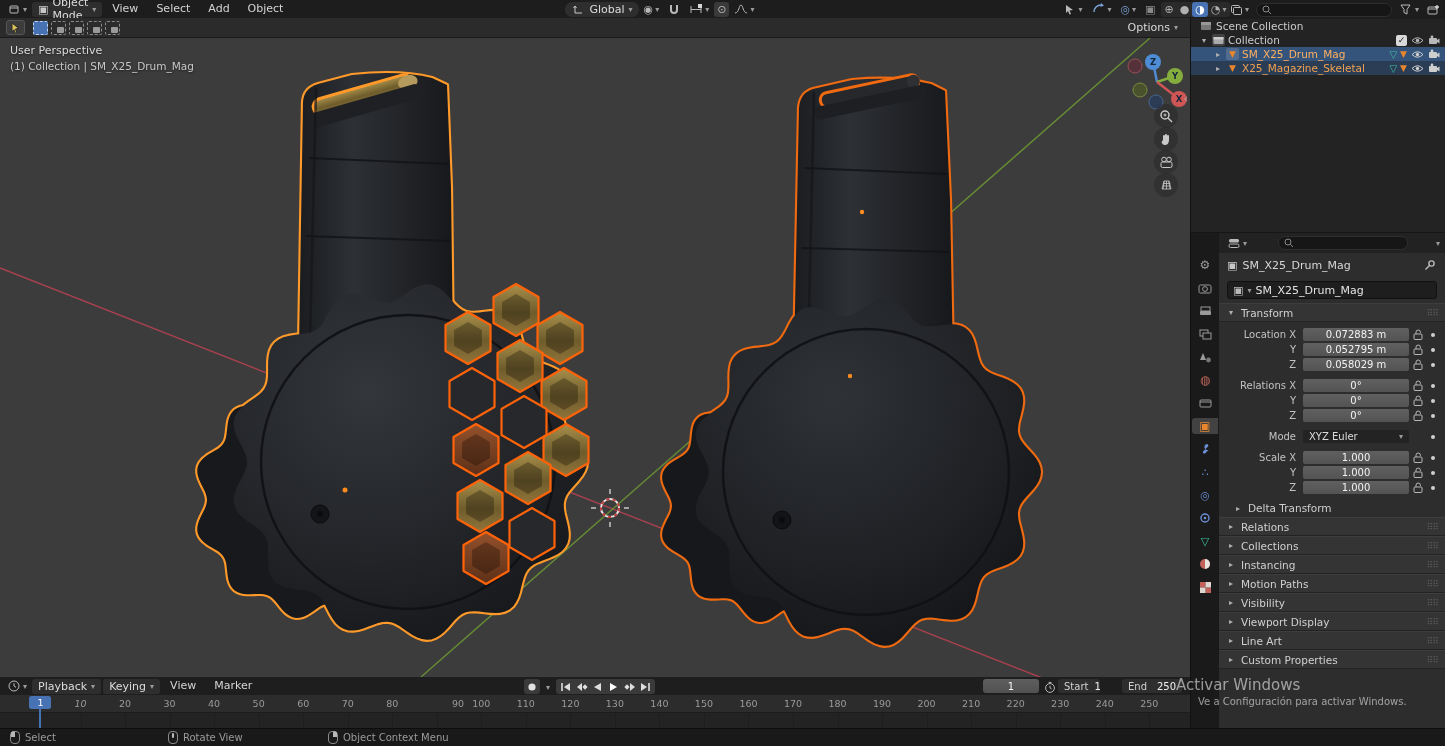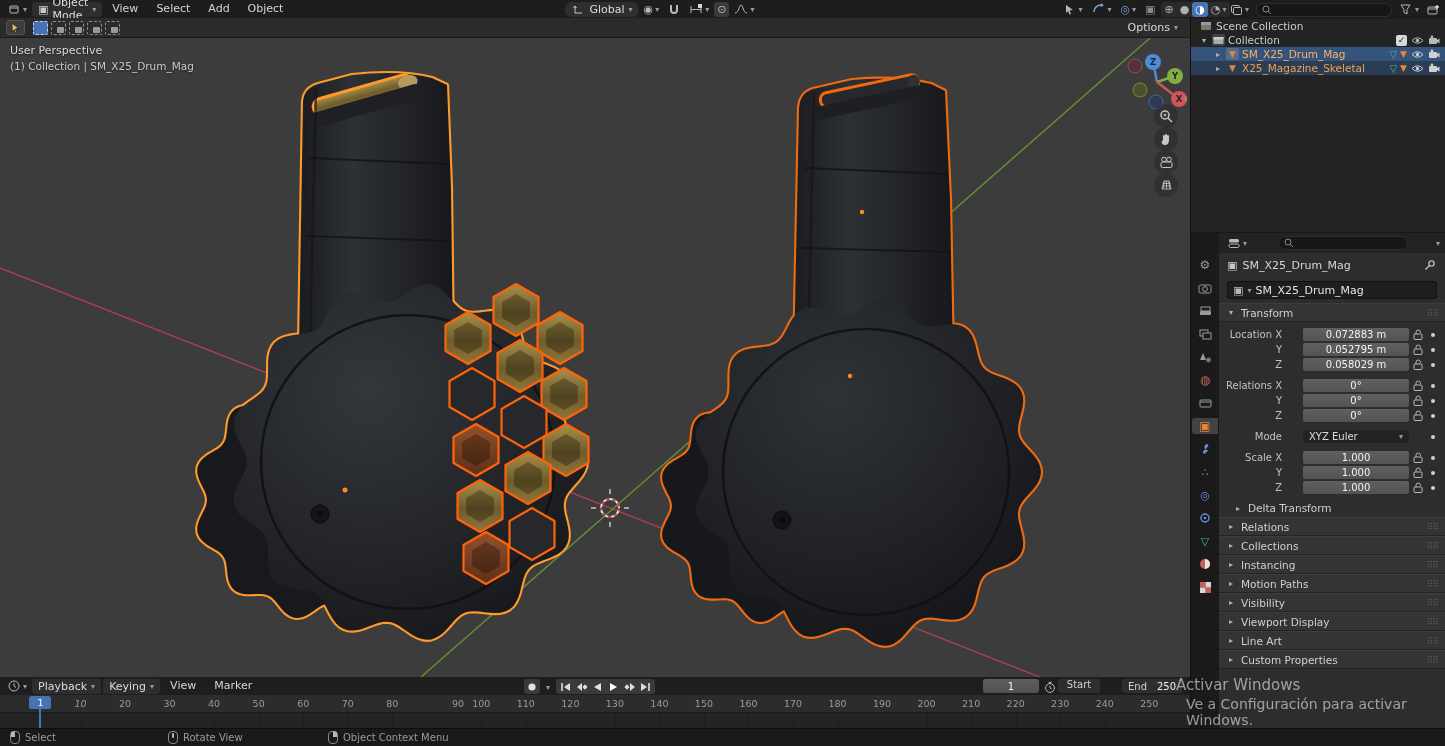--- a/index.html
+++ b/index.html
@@ -50,21 +50,21 @@
   .ptab{width:26px;height:16px;display:flex;align-items:center;justify-content:center;color:#9a9a9a;}
   .ptab.active{background:#424242;border-radius:3px 0 0 3px;}
   #pcontent{flex:1;display:flex;flex-direction:column;}
   #props-header{height:20px;background:#222;display:flex;align-items:center;gap:4px;padding:0 5px;}
   #breadcrumb-row{height:24px;display:flex;align-items:center;gap:5px;padding:0 8px;color:#d6d6d6;}
   #name-row{height:26px;display:flex;align-items:center;padding:0 8px;}
   #name-field{flex:1;background:#1e1e1e;border:1px solid #111;border-radius:3px;height:18px;display:flex;align-items:center;gap:4px;padding:0 5px;color:#e2e2e2;}
   .panel-hdr{height:19px;background:#343434;border-top:1px solid #3d3d3d;border-bottom:1px solid #232323;display:flex;align-items:center;gap:5px;padding:0 7px;color:#d0d0d0;font-size:10.5px;}
   .grip{margin-left:auto;color:#5c5c5c;font-size:9px;letter-spacing:-1px;}
   .trow{height:15px;display:flex;align-items:center;padding:0 6px 0 0;}
-  .tlabel{width:84px;text-align:right;color:#c2c2c2;font-size:10px;padding-right:21px;}
+  .tlabel{width:84px;text-align:right;color:#c2c2c2;font-size:10px;padding-right:7px;}
   .tfield{flex:1;height:13px;background:linear-gradient(#606060,#535353);border-radius:2px;color:#f2f2f2;font-size:10px;display:flex;align-items:center;justify-content:center;}
   .tfield.dark{background:#232323;justify-content:flex-start;padding:0 6px;color:#dcdcdc;}
   .tfield.dark .chev{margin-left:auto;}
   .lockcol{width:18px;display:flex;justify-content:center;}
   .dotcol{width:12px;display:flex;justify-content:center;}
   .dot{width:4px;height:4px;border-radius:50%;background:#cfcfcf;}
   .tgap{height:6px;}
   #delta-hdr{height:18px;display:flex;align-items:center;gap:5px;padding:0 14px;color:#cfcfcf;font-size:10.5px;}
   
   #timeline{left:0;top:677px;width:1190px;height:51px;background:#242424;}
@@ -79,21 +79,21 @@
   #frame-field{position:absolute;top:2px;width:56px;height:14px;background:linear-gradient(#5e5e5e,#515151);border-radius:3px;color:#f2f2f2;font-size:10px;display:flex;align-items:center;justify-content:center;}
   #transport{position:absolute;left:556px;top:2px;height:15px;background:#3a3a3a;border-radius:3px;display:flex;align-items:center;padding:0 3px;gap:3px;}
   .tbtn{display:flex;align-items:center;justify-content:center;width:13px;height:13px;}
   
   #statusbar{left:0;top:728px;width:1445px;height:18px;background:#191919;border-top:1px solid #0d0d0d;display:flex;align-items:center;color:#9a9a9a;font-size:10px;}
   .sb-item{display:flex;align-items:center;gap:5px;position:absolute;}
   #sb-stats{position:absolute;right:8px;color:#8a8a8a;}
   
   #watermark{position:absolute;left:1176px;top:676px;color:rgba(255,255,255,.55);z-index:50;pointer-events:none;}
   #watermark .w1{font-size:15px;}
-  #watermark .w2{font-size:14px;margin-left:10px;margin-top:2px;}
+  #watermark .w2{font-size:10px;margin-left:22px;margin-top:2px;}
 </style>
 </head>
 <body>
 
 <div id="app">
 
   <div id="vp-header" class="abs">
     <span class="hbtn">
       <span class="hicon">
           <svg width="12" height="12">
@@ -858,21 +858,21 @@
           </span>
       </span>
       <span id="frame-field" style="left:983px;">1</span>
       <span class="hicon" style="position:absolute;left:1043px;top:3px;">
           <svg width="12" height="12">
             <circle cx="6" cy="7" r="4.4" fill="none" stroke="#b9b9b9"></circle>
             <path d="M6 4.8 V7 L7.6 8" stroke="#b9b9b9" fill="none"></path>
             <path d="M4.6 1.4 h2.8 M6 1.4 v1.4" stroke="#b9b9b9"></path>
           </svg>
         </span>
-      <span class="tl-field" style="left:1058px;width:42px;flex-direction:column;">
+      <span class="tl-field" style="left:1058px;width:42px;">
           <span>Start</span>
           <span style="margin-left:auto;color:#f0f0f0;">1</span>
         </span>
       <span class="tl-field" style="left:1122px;width:60px;">
           <span>End</span>
           <span style="margin-left:auto;color:#f0f0f0;">250</span>
         </span>
     </div>
     <div id="tl-ruler">
         <span class="tick-label" style="left: 80.53px; font-style: italic;">10</span>

